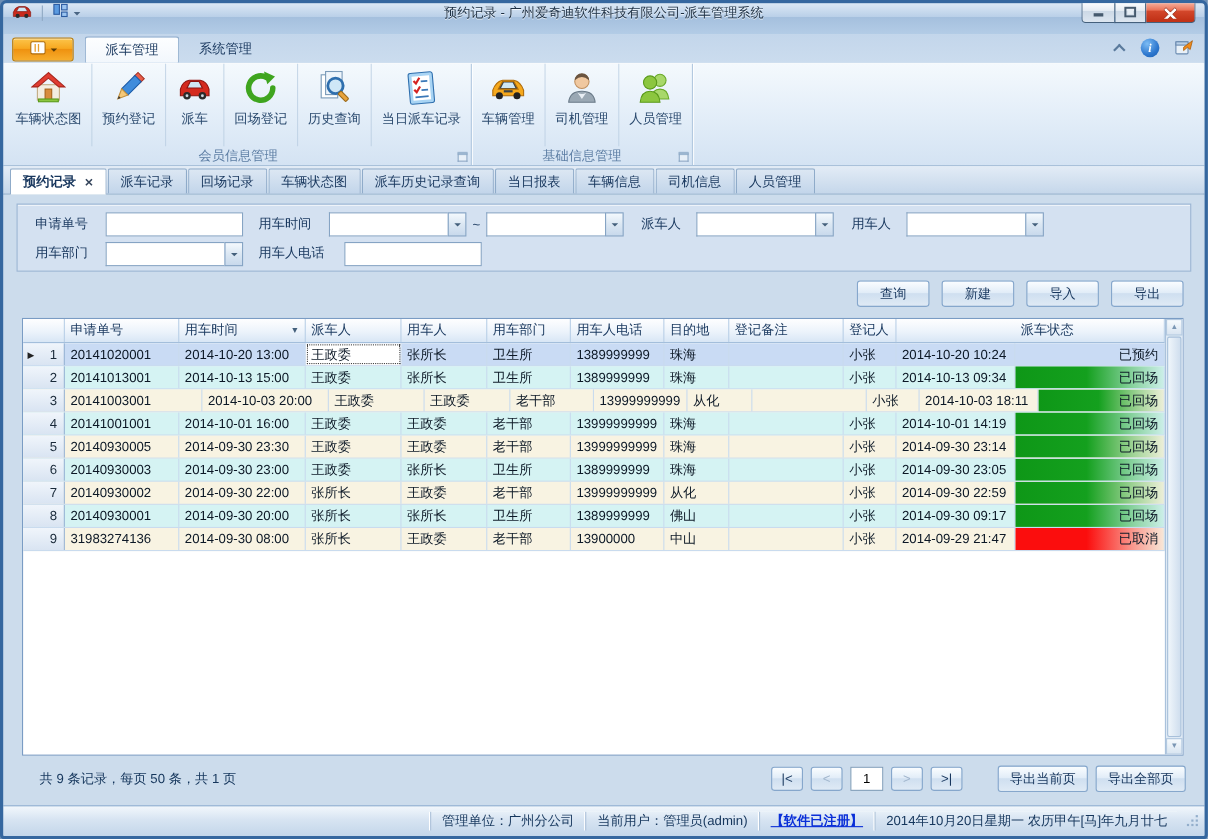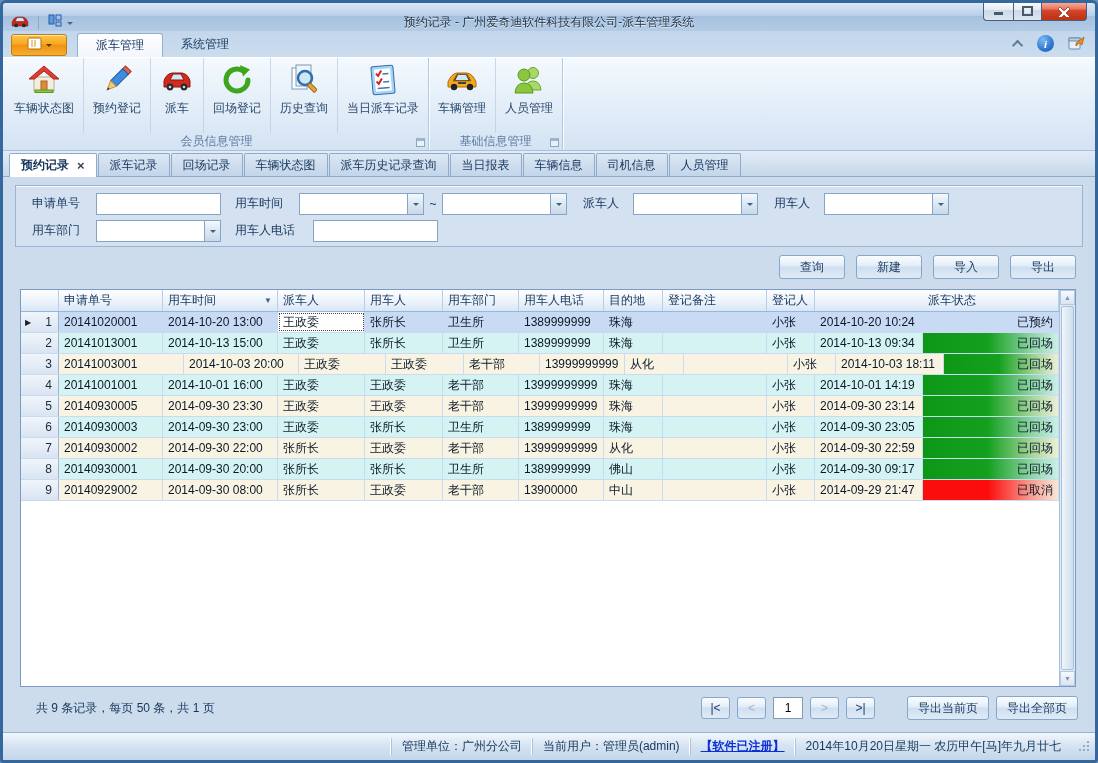--- a/index.html
+++ b/index.html
@@ -1,20 +1,20 @@
 <!DOCTYPE html>
 <html style="--row-cream: #f8f3e2; --row-cyan: #d5f3f3; --row-current: #c9dbf4; --status-green: #12991b; --status-red: #fb0d0d; --accent-orange: #f5a01a; --link-blue: #0a2fd8;"><head>
 <meta charset="utf-8">
 <style>
 *{margin:0;padding:0;box-sizing:border-box;}
 html,body{width:1098px;height:763px;}
 body{font-family:"Liberation Sans","DejaVu Sans",sans-serif;font-size:12px;background:#6d8fb5;overflow:hidden;}
 .window{position:absolute;inset:0;border:3px solid #35679f;border-radius:6px 6px 4px 4px;background:#ccdcec;overflow:hidden;display:flex;flex-direction:column;box-shadow:inset 0 0 0 1px #a7c2dd;}
 
-.titlebar{height:28px;flex:none;background:linear-gradient(#dbe8f5,#b9cfe8 45%,#a5c0de 46%,#b3cce6);display:flex;align-items:flex-end;position:relative;}
+.titlebar{height:28px;flex:none;background:linear-gradient(#dbe8f5,#b9cfe8 45%,#a5c0de 46%,#b3cce6);display:flex;align-items:flex-start;position:relative;}
 .tb-left{display:flex;align-items:center;padding-left:8px;gap:4px;}
 .qat-sep{width:1px;height:14px;background:#8fa9c4;margin:0 5px;}
 .tb-title{position:absolute;left:0;right:0;text-align:center;color:#1d2f42;text-shadow:0 1px 0 rgba(255,255,255,.7);pointer-events:none;}
 .win-controls{position:absolute;top:-1px;right:8px;display:flex;}
 .win-btn{height:19px;border:1px solid #44607c;border-top:none;display:flex;align-items:center;justify-content:center;background:linear-gradient(#fdfdfe,#e3eaf2 45%,#cdd9e6 46%,#dde6f0);}
 .win-btn.min{width:30px;border-radius:0 0 0 4px;border-right:none;}
 .win-btn.max{width:29px;}
 .win-btn.close{width:45px;border-radius:0 0 4px 0;border-left:none;background:linear-gradient(#f7b5a2,#ea7257 40%,#d3472b 45%,#c23318 90%);}
 
 .tabrow{height:26px;flex:none;background:linear-gradient(#c3d6eb,#cbdcee);display:flex;align-items:flex-end;position:relative;}
@@ -249,20 +249,31 @@
                 <svg width="32" height="32" viewBox="0 0 32 32">
                   <path d="M2 18q3-8 9-9h10q6 1 9 9v5H2z" fill="#f5a81c" stroke="#b06c0a"></path>
                   <path d="M11 10h10l4 7H7z" fill="#3a4248" stroke="#b06c0a"></path>
                   <path d="M12 11h8l2.5 5H9.5z" fill="#cfe6f4"></path>
                   <rect x="12" y="18" width="8" height="2" fill="#3a4248"></rect>
                   <circle cx="8" cy="23" r="3.2" fill="#222"></circle>
                   <circle cx="24" cy="23" r="3.2" fill="#222"></circle>
                 </svg>
               </div>
               <div class="rlabel">车辆管理</div>
+            </div>
+            <div class="rbtn">
+              <div class="ricon">
+                <svg width="32" height="32" viewBox="0 0 32 32">
+                  <path d="M4 29q1-10 12-10t12 10z" fill="#9aa8b4" stroke="#6a7a88"></path>
+                  <path d="M12 20q4 3 8 0l-4 6z" fill="#e8eef4"></path>
+                  <circle cx="16" cy="10" r="6.5" fill="#f0c8a0" stroke="#c09060"></circle>
+                  <path d="M9.5 9a6.5 6.5 0 0 1 13 0q-3.5-3-6.5-3t-6.5 3z" fill="#6a5440"></path>
+                </svg>
+              </div>
+              <div class="rlabel">司机管理</div>
             </div>
             <div class="rbtn">
               <div class="ricon">
                 <svg width="32" height="32" viewBox="0 0 32 32">
                   <circle cx="20" cy="9" r="5.5" fill="#a8d86a" stroke="#6aaa2a"></circle>
                   <path d="M12 26q1-9 8-9t8 9z" fill="#a8d86a" stroke="#6aaa2a"></path>
                   <circle cx="11" cy="11" r="6" fill="#8cc63f" stroke="#5a9a1a"></circle>
                   <path d="M2 29q1-10 9-10t9 10z" fill="#8cc63f" stroke="#5a9a1a"></path>
                 </svg>
               </div>
@@ -545,21 +556,21 @@
               <div class="g-cell" style="width: 48px;">小张</div>
               <div class="g-cell" style="width: 108px;">2014-09-30 09:17</div>
               <div class="g-cell status" style="flex: 1 1 0%;">
                 <div class="stbar sc-green">已回场</div>
               </div>
             </div>
             <div class="g-row cream">
               <div class="g-cell rowhdr" style="width: 38px;">
                 <span>9</span>
               </div>
-              <div class="g-cell" style="width: 104px;">20140929002</div>
+              <div class="g-cell" style="width: 104px;">31983274136</div>
               <div class="g-cell" style="width: 115px;">2014-09-30 08:00</div>
               <div class="g-cell" style="width: 87px;">张所长</div>
               <div class="g-cell" style="width: 78px;">王政委</div>
               <div class="g-cell" style="width: 76px;">老干部</div>
               <div class="g-cell" style="width: 85px;">13900000</div>
               <div class="g-cell" style="width: 59px;">中山</div>
               <div class="g-cell" style="width: 104px;"></div>
               <div class="g-cell" style="width: 48px;">小张</div>
               <div class="g-cell" style="width: 108px;">2014-09-29 21:47</div>
               <div class="g-cell status" style="flex: 1 1 0%;">

